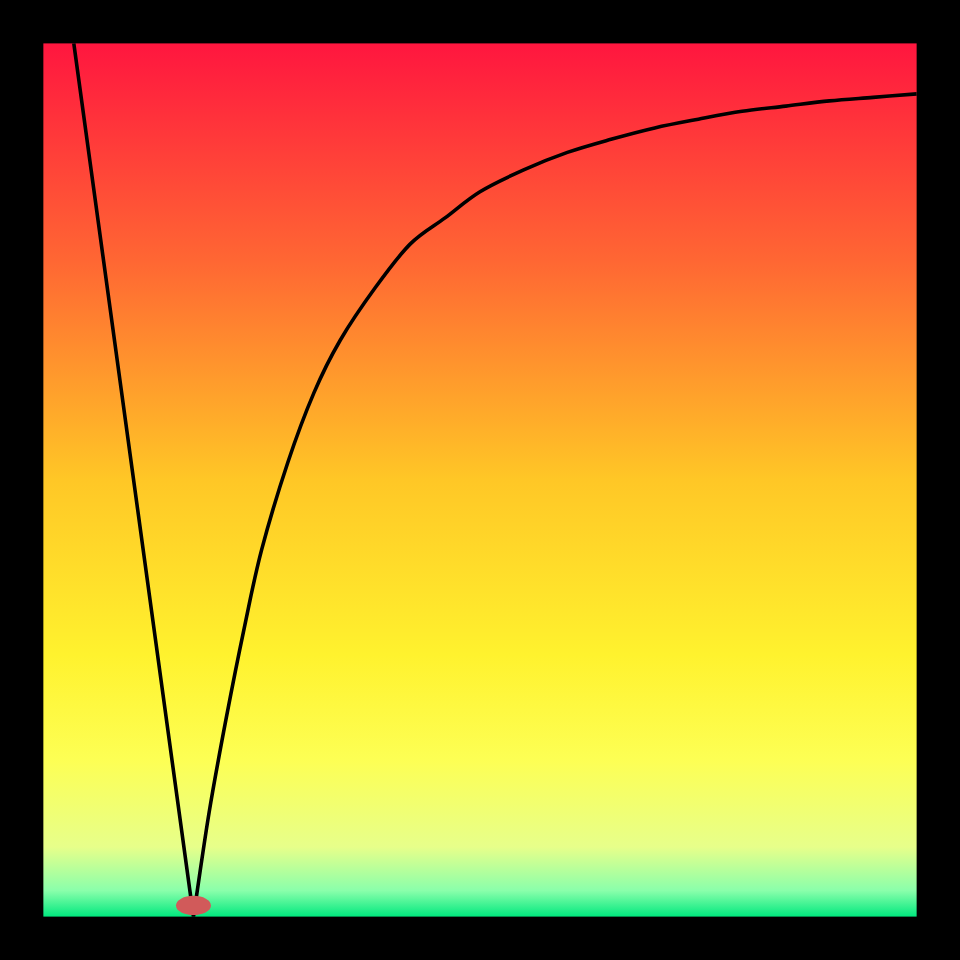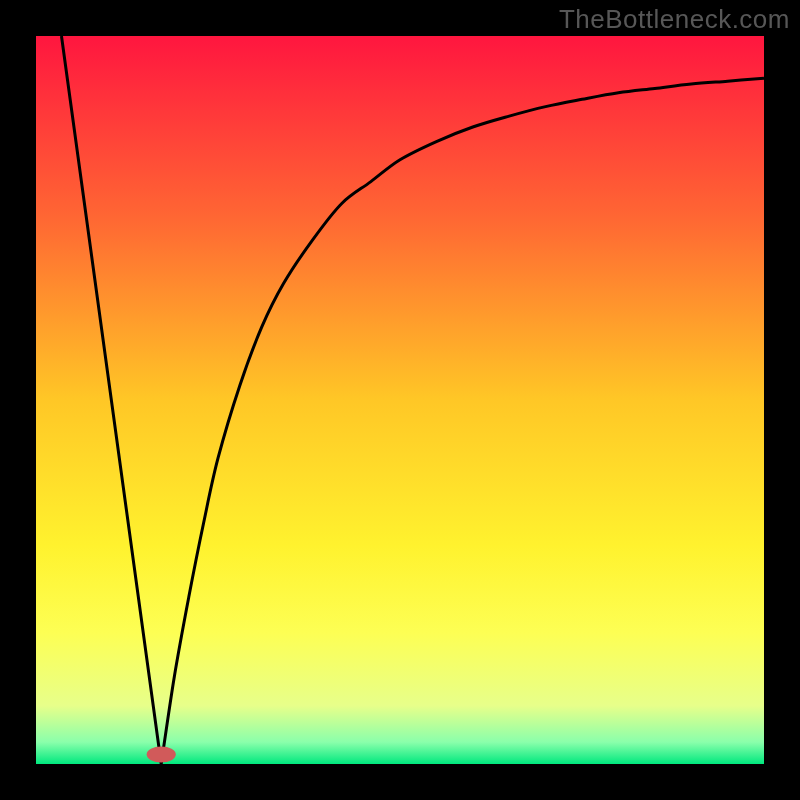--- a/index.html
+++ b/index.html
@@ -34,21 +34,20 @@
     left: 36px;
     width: 728px;
     height: 728px;
     display: block;
   }
 </style>
 </head>
 <body>
 
 <div class="outer">
-  <div class="watermark">TheBottleneck.com</div>
 
   <svg class="plot" viewBox="0 0 1000 1000" preserveAspectRatio="none">
     <defs>
       <linearGradient id="bg-grad" x1="0" y1="0" x2="0" y2="1">
           <stop offset="0.00%" stop-color="#ff163f"></stop>
           <stop offset="25.00%" stop-color="#ff6733"></stop>
           <stop offset="50.00%" stop-color="#ffc726"></stop>
           <stop offset="70.00%" stop-color="#fff22e"></stop>
           <stop offset="82.00%" stop-color="#fdff54"></stop>
           <stop offset="92.00%" stop-color="#e7ff8a"></stop>

